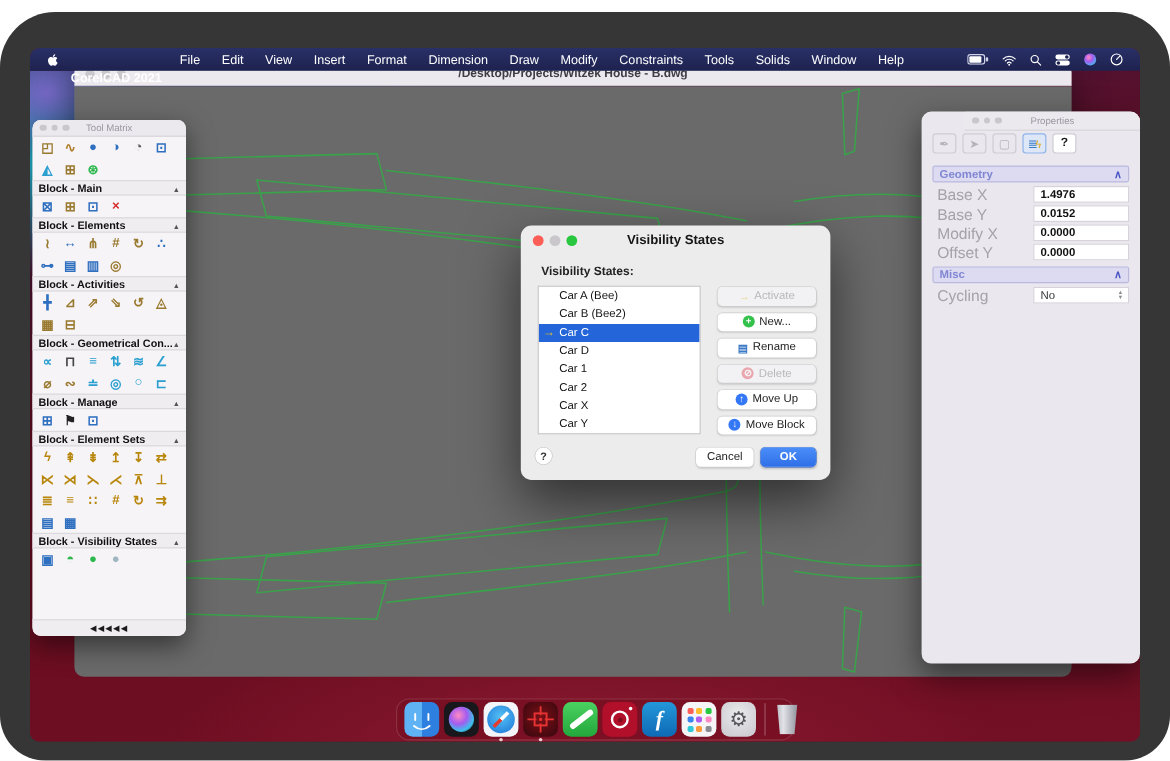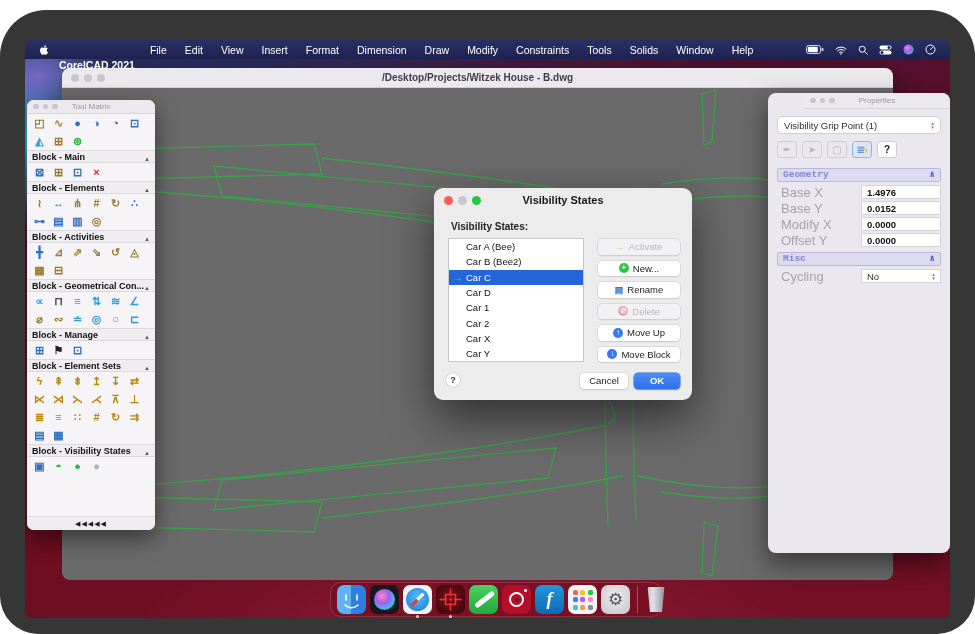--- a/index.html
+++ b/index.html
@@ -28,21 +28,21 @@
   
   .desktop { position:absolute; left:0; top:19px; right:0; bottom:0;
     background:
       radial-gradient(95px 75px at 14px 18px, rgba(122,104,201,.95) 0%, rgba(122,104,201,0) 70%),
       radial-gradient(170px 150px at 0px 78px, #25c2dc 0%, rgba(37,194,220,0) 62%),
       radial-gradient(430px 170px at 150px 0px, rgba(38,46,94,.98) 0%, rgba(38,46,94,0) 75%),
       radial-gradient(500px 180px at 50% 103%, #8c1a30 0%, rgba(140,26,48,0) 70%),
       linear-gradient(168deg, #2c2f5e 0%, #4c1334 20%, #690d20 42%, #6e0e22 74%, #741026 100%); }
 
   
-  .docwin { position:absolute; left:37px; top:28px; width:831px; height:415px; z-index:1;
+  .docwin { position:absolute; left:37px; top:12px; width:831px; height:415px; z-index:1;
             border-radius:8px; box-shadow:0 12px 30px rgba(0,0,0,.45); }
   .doc-titlebar { height:20px; background:#ebe8ee; border-radius:8px 8px 0 0;
                   border-bottom:1px solid #cfccd3; display:flex; align-items:center; position:relative; }
   .tl { display:flex; gap:5px; margin-left:9px; }
   .tl i { width:8px; height:8px; border-radius:50%; background:#c9c7cc; display:block; }
   .tl.small i { width:6.5px; height:6.5px; }
   .tl .red { background:#fd5f57; } .tl .grn { background:#29c73f; }
   .doc-title { position:absolute; left:0; right:0; text-align:center; font-size:10px; font-weight:700; color:#3f3e44; }
   .canvas { position:relative; height:492px; background:#6a6a6a; border-radius:0 0 8px 8px; overflow:hidden; }
   .canvas svg { position:absolute; left:0; top:0; }
@@ -104,22 +104,22 @@
   .pselect { margin:7px 9px 5px; height:18px; background:#fff; border:1px solid #cfccd4; border-radius:5px;
              display:flex; align-items:center; font-size:9.5px; color:#2e2e33; padding:0 6px; }
   .stepper { margin-left:auto; display:flex; flex-direction:column; line-height:4.5px; font-size:5.5px; color:#8a8a90; }
   .ptools { display:flex; gap:5px; padding:2px 9px 6px; }
   .pbtn { width:20px; height:17px; border:1px solid #cfccd4; border-radius:3px; background:#eae8ee;
           color:#b5b2ba; font-size:10px; display:flex; align-items:center; justify-content:center; }
   .pbtn.act { background:#dde7f8; border-color:#8fb3ea; color:#3b79c6; }
   .pbtn.act .bolt { color:#e0a817; font-size:9px; margin-left:-2px; }
   .pbtn.q { background:#fff; color:#1a1a1a; font-weight:700; }
   .pband { margin:4px 9px 2px; height:14px; background:#dcdbf2; border:1px solid #b9b8de; border-radius:2px;
-           display:flex; justify-content:space-between; padding:0 5px;
-           font-size:9.5px; font-weight:700; color:#8186d2;font-family:Liberation Mono, monospace; }
+           display:flex; align-items:center; justify-content:space-between; padding:0 5px;
+           font-size:9.5px; font-weight:700; color:#8186d2; }
   .pband .chev { color:#4a55c4; font-size:9px; }
   .prow { margin:0 9px; height:16px; display:flex; align-items:center; }
   .plb { flex:1; font-size:13px; color:#a5a2aa; padding-left:4px; }
   .pval { width:80px; height:13.5px; background:#fff; border:1px solid #d6d3da;
           font-size:9.5px; font-weight:700; color:#101010; display:flex; align-items:center; padding:0 5px; }
   .pval.dd { justify-content:space-between; font-weight:400; color:#333; }
 
   
   .dock { position:absolute; left:305px; top:542px; width:332px; height:35px; z-index:5;
           background:rgba(118,14,33,.68); border:1px solid rgba(255,255,255,.14); border-radius:11px;
@@ -491,27 +491,20 @@
 
     <div class="props">
       <div class="pal-titlebar">
         <span class="tl small">
             <i></i>
             <i></i>
             <i></i>
           </span>
         <span class="pal-title">Properties</span>
       </div>
-      <div class="pselect">
-        <span>Visibility Grip Point (1)</span>
-        <span class="stepper">
-            <span>▴</span>
-            <span>▾</span>
-          </span>
-      </div>
       <div class="ptools">
         <span class="pbtn">✒</span>
         <span class="pbtn">➤</span>
         <span class="pbtn">▢</span>
         <span class="pbtn act">≣<span class="bolt">ϟ</span></span>
         <span class="pbtn q">?</span>
       </div>
       <div class="pband">
         <span>Geometry</span>
         <span class="chev">∧</span>

